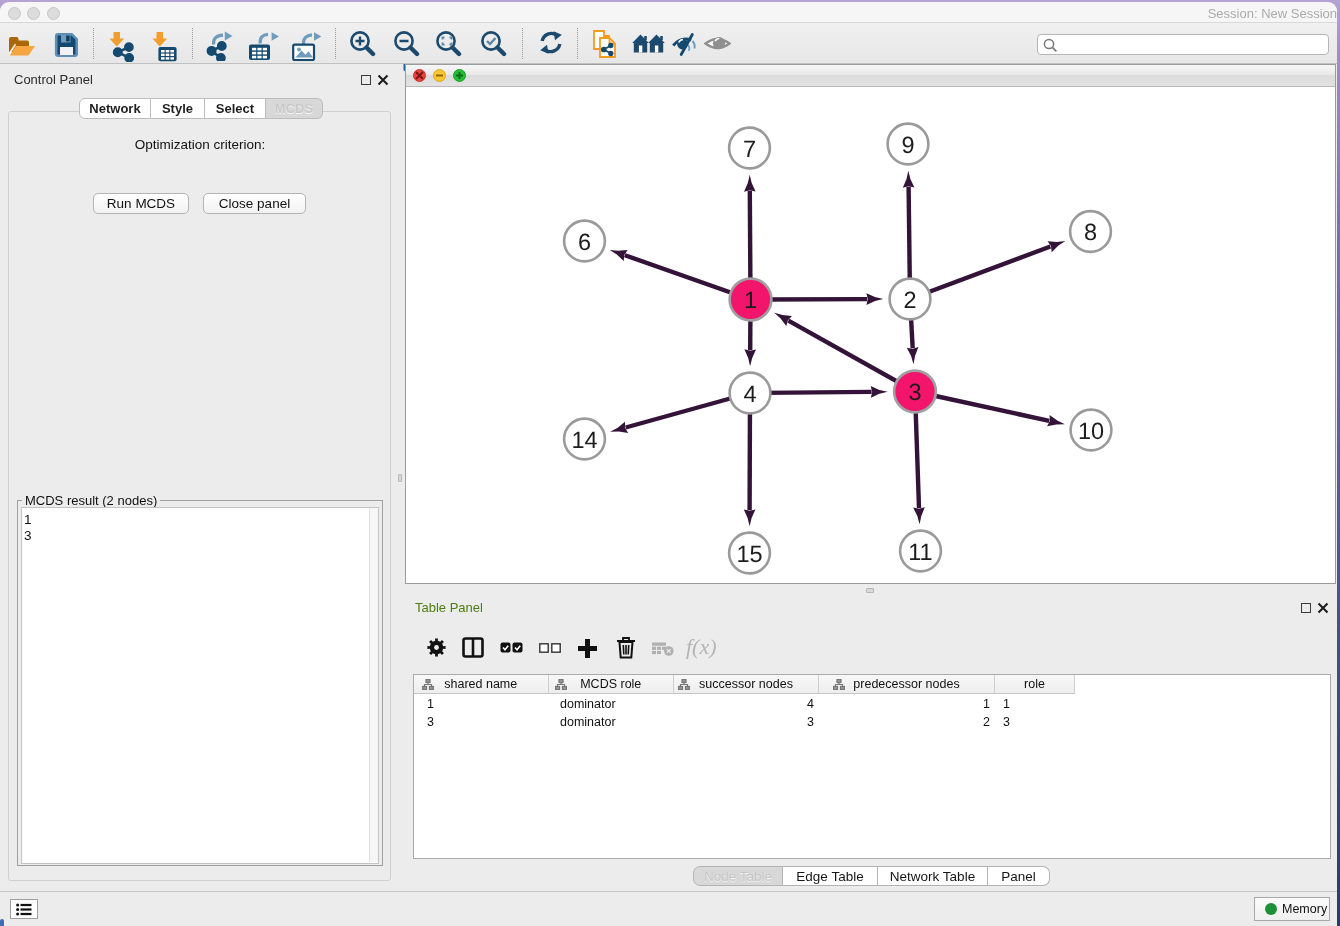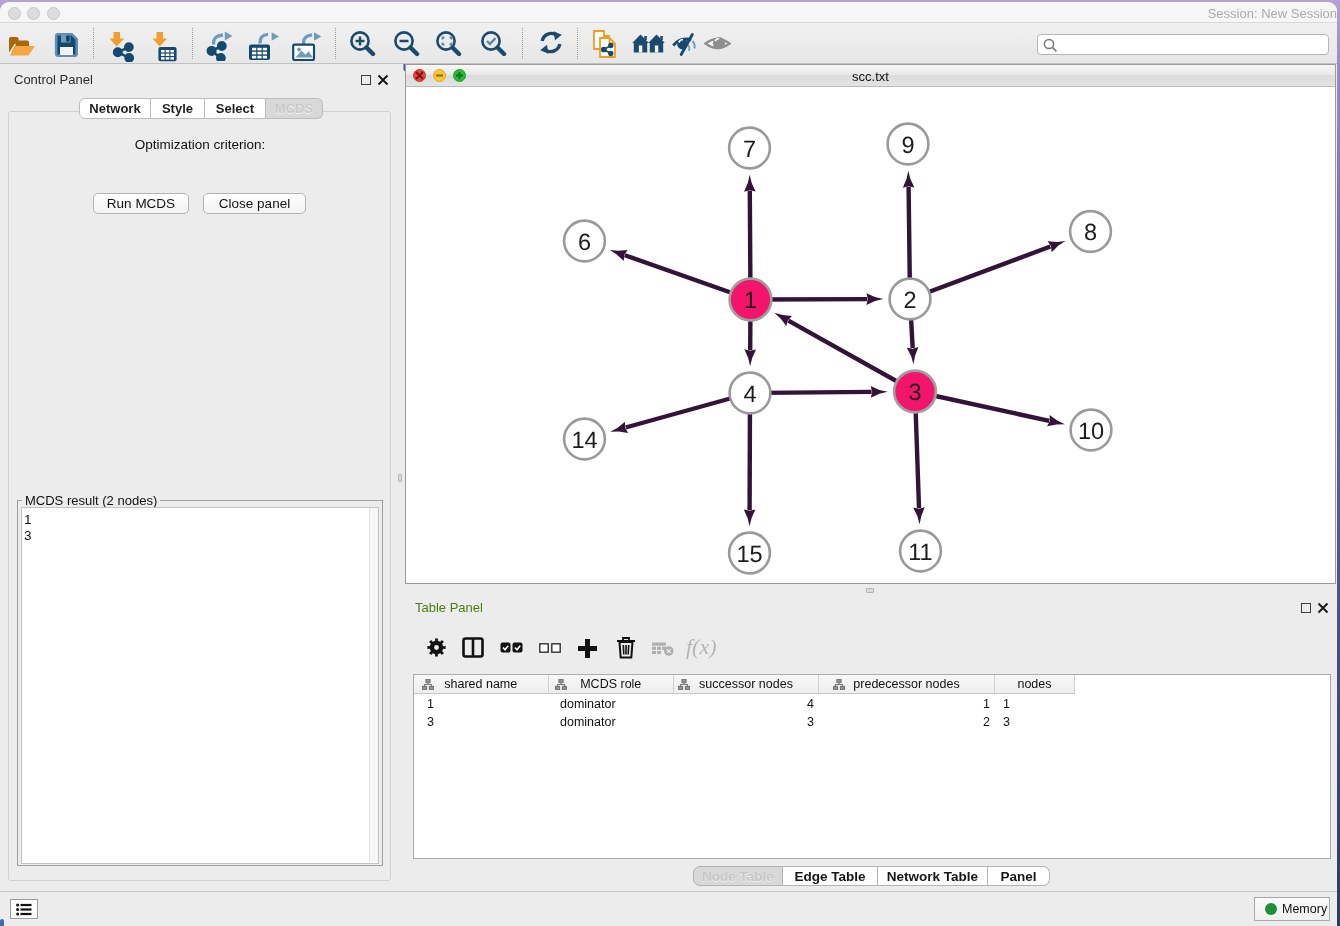--- a/index.html
+++ b/index.html
@@ -38,21 +38,21 @@
 #nw-title{position:absolute;left:0;top:0;width:929px;height:22px;background:linear-gradient(180deg,#f7f7f7 0%,#e9e9e9 45%,#dcdcdc 50%,#e3e3e3 100%);border-bottom:1px solid #b9b9b9}
 #nw-text{position:absolute;left:0;top:4px;width:929px;text-align:center;font-size:13px;color:#111}
 .mac{position:absolute;top:4px;width:13px;height:13px;border-radius:50%}
 
 .knob{position:absolute;background:#dadada;border:1px solid #b6b6b6;border-radius:1px}
 
 #tp-title{position:absolute;left:415px;top:598px;font-size:13px;color:#4d7c0f}
 #tbl{position:absolute;left:413px;top:672px;width:918px;height:185px;background:#fff;border:1px solid #ababab}
 .th{position:absolute;top:0;height:19px;background:linear-gradient(180deg,#f7f7f7,#eeeeee);border-right:1px solid #d0d0d0;border-bottom:1px solid #c6c6c6;font-size:12.5px;color:#111;text-align:center;line-height:18px}
 .td{position:absolute;font-size:12.5px;color:#111;height:18px;line-height:18px}
-#tabs2{position:absolute;left:693px;top:864px;display:flex;font-size:13.5px;font-weight:bold;color:#161616}
+#tabs2{position:absolute;left:693px;top:864px;display:flex;font-size:13.5px;font-weight:normal;color:#161616}
 #tabs2 .tab{background:#fff;border:1px solid #b3b3b3;border-left:none;height:20px;line-height:19px;text-align:center}
 #tabs2 .tab:first-child{border-left:1px solid #b3b3b3;border-radius:7px 0 0 7px}
 #tabs2 .tab:last-child{border-radius:0 7px 7px 0}
 #tabs2 .sel{background:#d8d8d8;color:#c6c6c6;text-shadow:0 1px 0 #f2f2f2}
 
 #statusbar{position:absolute;left:0;top:889px;width:1337px;height:35px;background:#ececec;border-top:1px solid #c9c9c9}
 #listbtn{position:absolute;left:10px;top:897px;width:28px;height:20px;background:#fdfdfd;border:1px solid #9e9e9e}
 #membtn{position:absolute;left:1254px;top:895px;width:76px;height:24px;background:linear-gradient(180deg,#fbfbfb,#f0f0f0);border:1px solid #a8a8a8;font-size:12.5px;color:#111;line-height:22px}
 </style></head>
 <body>
@@ -255,21 +255,20 @@
     <div id="nw-title">
       <div class="mac" style="left:7px;background:#e8433c;border:1px solid #c43931"></div>
       <div class="mac" style="left:27px;background:#fdc52f;border:1px solid #dfa923"></div>
       <div class="mac" style="left:47px;background:#24bd35;border:1px solid #1da02c"></div>
       <svg style="position:absolute;left:8px;top:5px" width="53" height="11" viewBox="0 0 53 11">
         <path d="M2 2 L9 9 M9 2 L2 9" stroke="#7c1310" stroke-width="1.8"></path>
         <line x1="22" y1="5.5" x2="29" y2="5.5" stroke="#8a6a14" stroke-width="1.8"></line>
         <line x1="42" y1="5.5" x2="49" y2="5.5" stroke="#0e6b1a" stroke-width="1.8"></line>
         <line x1="45.5" y1="2" x2="45.5" y2="9" stroke="#0e6b1a" stroke-width="1.8"></line>
       </svg>
-      <div id="nw-text">scc.txt</div>
     </div>
   </div>
   <svg id="graph" width="928" height="497" style="position:absolute;left:406px;top:87px" font-family="Liberation Sans, sans-serif" text-rendering="geometricPrecision">
 <line x1="344.5" y1="210.5" x2="343.8" y2="101.8" stroke="#331338" stroke-width="4.4"></line>
 <polygon points="343.7,85.7 345.7,94.0 349.6,102.6 343.8,101.2 338.0,102.7 341.8,94.0" fill="#331338"></polygon>
 <line x1="344.5" y1="210.5" x2="218.8" y2="166.2" stroke="#331338" stroke-width="4.4"></line>
 <polygon points="203.7,160.9 212.1,161.8 221.6,161.0 218.3,166.0 217.7,172.0 210.8,165.5" fill="#331338"></polygon>
 <line x1="344.5" y1="210.5" x2="461.2" y2="210.1" stroke="#331338" stroke-width="4.4"></line>
 <polygon points="477.3,210.1 469.0,212.1 460.4,215.9 461.8,210.1 460.4,204.3 469.0,208.1" fill="#331338"></polygon>
 <line x1="344.5" y1="210.5" x2="344.2" y2="261.2" stroke="#331338" stroke-width="4.4"></line>
@@ -367,21 +366,21 @@
     </g>
     <path d="M14.9 7.1 l3.8 3.8 M18.7 7.1 l-3.8 3.8" stroke="#ececec" stroke-width="1.3"></path>
   </svg>
   <div class="abs" style="left:686px;top:632px;font-family:'Liberation Serif',serif;font-style:italic;font-size:22px;color:#b4b4b4">f(x)</div>
 
   <div id="tbl">
     <div class="th" style="left:0;width:134.5px">shared name</div>
     <div class="th" style="left:134.5px;width:125.5px">MCDS role</div>
     <div class="th" style="left:260px;width:145px">successor nodes</div>
     <div class="th" style="left:405px;width:176px">predecessor nodes</div>
-    <div class="th" style="left:581px;width:80px">nodes</div>
+    <div class="th" style="left:581px;width:80px">role</div>
     <svg class="abs" style="left:8px;top:4px" width="12" height="11" viewBox="0 0 12 11">
         <g stroke="#777" stroke-width="1.2" fill="#999">
           <rect x="4" y="0.5" width="4" height="3"></rect>
           <rect x="0.5" y="7.5" width="4" height="3"></rect>
           <rect x="7.5" y="7.5" width="4" height="3"></rect>
           <path d="M6 3.5 v2 M2.5 7.5 v-2 h7 v2" fill="none"></path>
         </g>
       </svg>
     <svg class="abs" style="left:141px;top:4px" width="12" height="11" viewBox="0 0 12 11">
         <g stroke="#777" stroke-width="1.2" fill="#999">

